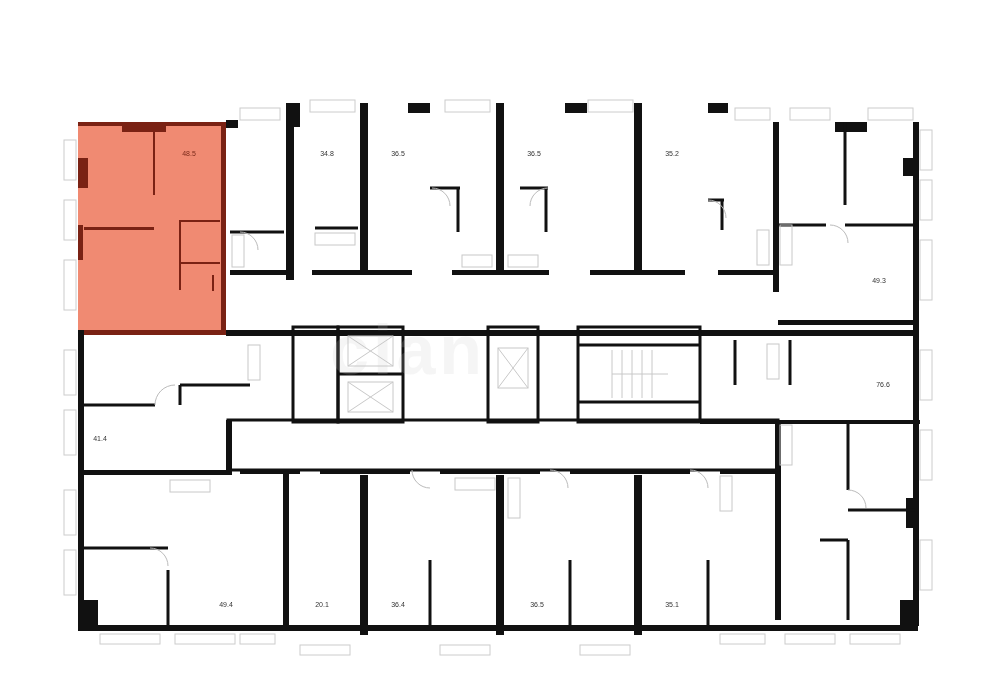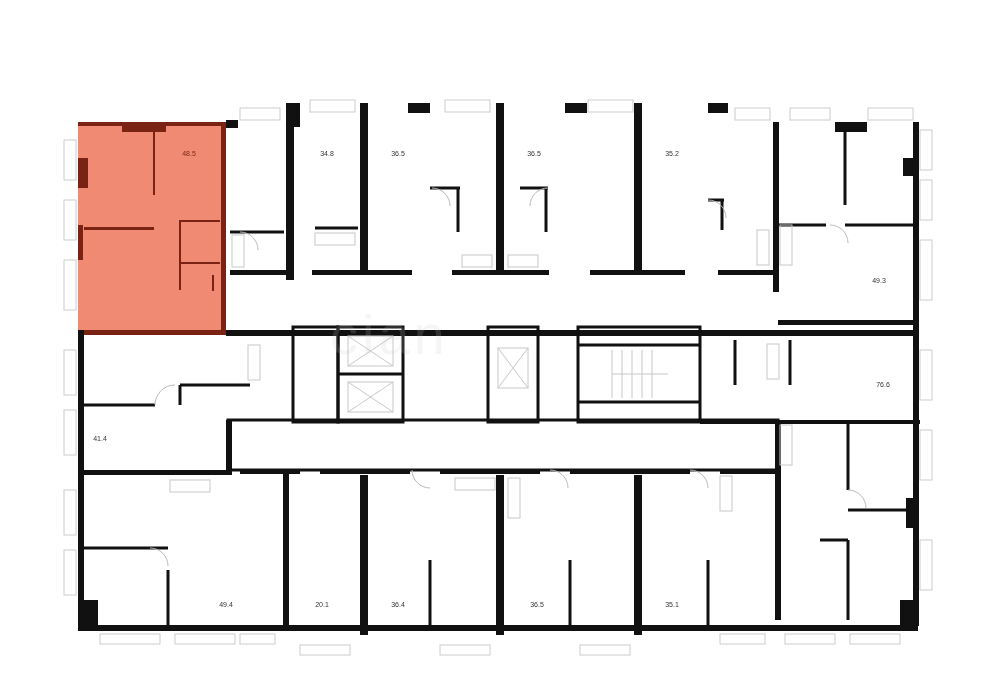--- a/index.html
+++ b/index.html
@@ -5,21 +5,21 @@
   html, body { margin: 0; padding: 0; background: #ffffff; }
   body { width: 1000px; height: 675px; overflow: hidden; position: relative; font-family: "Liberation Sans", sans-serif; }
   #plan { position: absolute; left: 0; top: 0; width: 1000px; height: 675px; }
   .wall { fill: #111111; }
   .thin { stroke: #111111; stroke-width: 3; fill: none; }
   .fix { stroke: #c8c8c8; stroke-width: 1; fill: none; }
   .door { stroke: #bbbbbb; stroke-width: 1; fill: none; }
   .win { stroke: #cccccc; stroke-width: 1; fill: #ffffff; }
   .lbl { position: absolute; font-size: 7px; color: #333333; transform: translate(-50%, -50%); white-space: nowrap; }
   .lbl.sel { color: #7a2a1a; }
-  .wm { position: absolute; left: 330px; top: 302px; font-size: 56px; color: rgba(200,200,200,0.18); font-weight: normal; letter-spacing: 4px; pointer-events: none; }
+  .wm { position: absolute; left: 330px; top: 310px; font-size: 70px; color: rgba(200,200,200,0.18); font-weight: bold; letter-spacing: 4px; pointer-events: none; }
 </style>
 </head>
 <body>
 
 <svg id="plan" viewBox="0 0 1000 675" xmlns="http://www.w3.org/2000/svg">
 
   <g>
     <rect x="78" y="122" width="148" height="212" fill="#f08a72"></rect>
     <rect x="78" y="122" width="148" height="4" fill="#7a2214"></rect>
     <rect x="221" y="122" width="5" height="212" fill="#7a2214"></rect>

